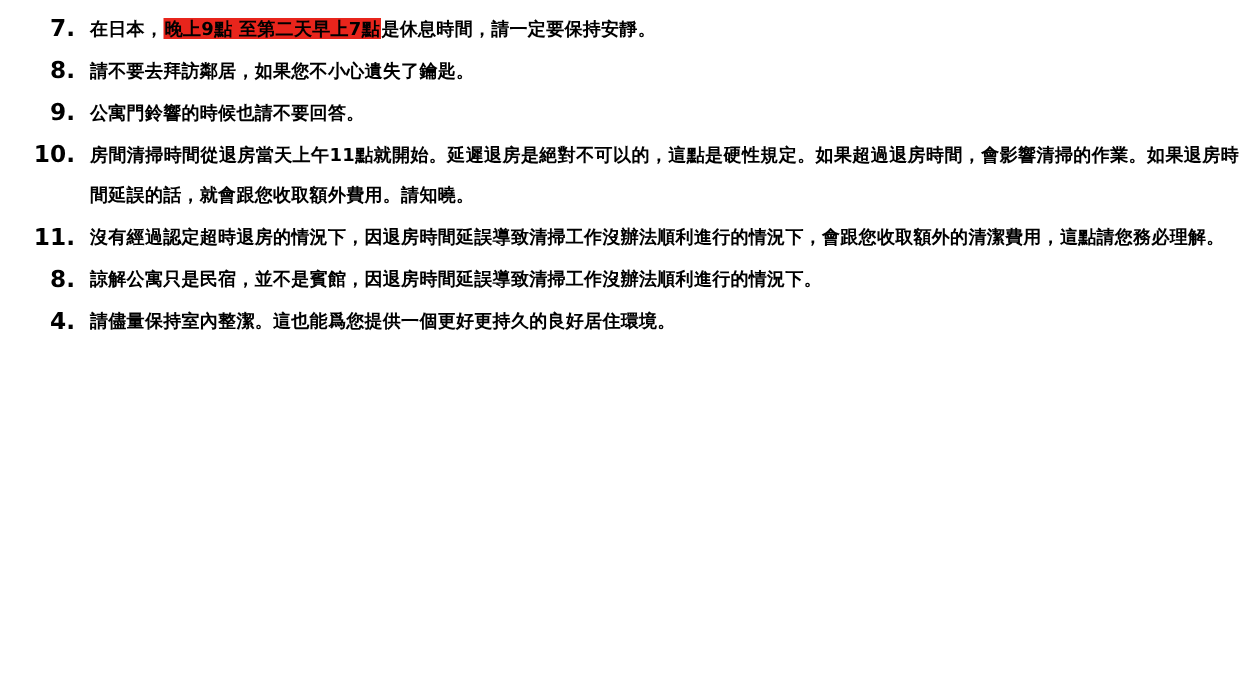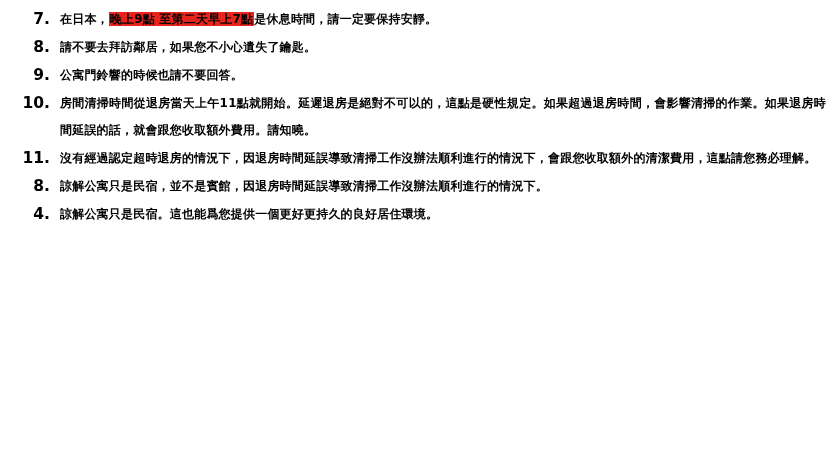--- a/index.html
+++ b/index.html
@@ -78,16 +78,16 @@
       <div class="rule-row">
         <div class="rule-num">11.</div>
         <div class="rule-text"><span class="seg">沒有經過認定超時退房的情況下，因退房時間延誤導致清掃工作沒辦法順利進行的情況下，會跟您收取額外的清潔費用，這點請您務必理解。</span></div>
       </div>
       <div class="rule-row">
         <div class="rule-num">8.</div>
         <div class="rule-text"><span class="seg">諒解公寓只是民宿，並不是賓館，因退房時間延誤導致清掃工作沒辦法順利進行的情況下。</span></div>
       </div>
       <div class="rule-row">
         <div class="rule-num">4.</div>
-        <div class="rule-text"><span class="seg">諒解公寓只是民宿。這也能爲您提供一個更好更持久的良好居住環境。</span></div>
+        <div class="rule-text"><span class="seg">請儘量保持室內整潔。這也能爲您提供一個更好更持久的良好居住環境。</span></div>
       </div>
     </div>
 </div>
 
 </body></html>

